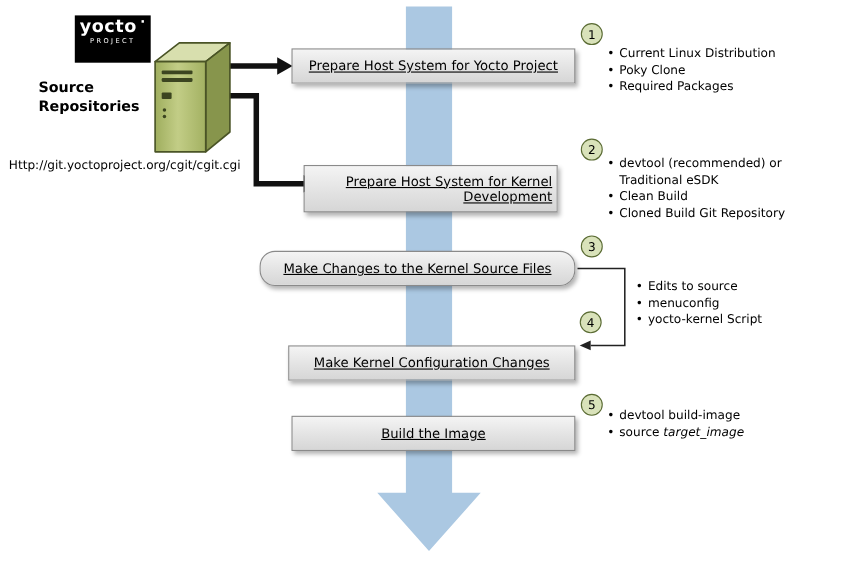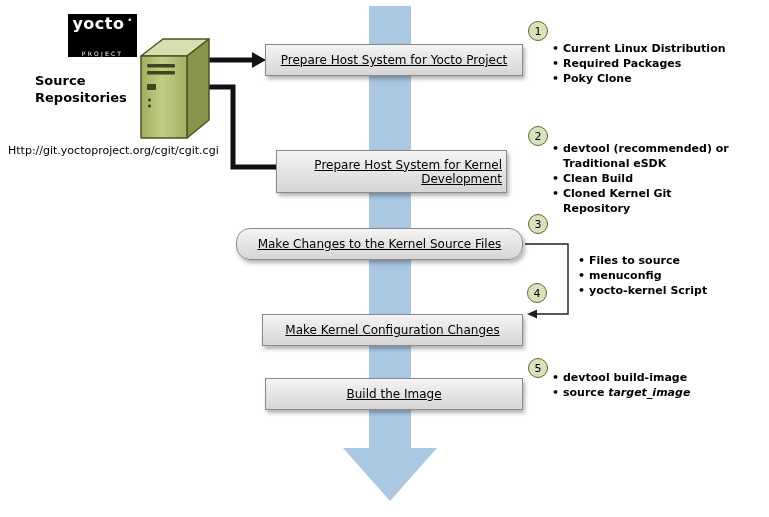--- a/index.html
+++ b/index.html
@@ -2,21 +2,21 @@
 <html><head>
 <meta charset="utf-8">
 <style>
   * { margin:0; padding:0; box-sizing:border-box; }
   html,body { background:#fff; }
   body { font-family:"DejaVu Sans", sans-serif; color:#000; }
   .canvas { position:relative; width:769px; height:517px; background:#ffffff; overflow:hidden; }
   .layer { position:absolute; left:0; top:0; }
 
   .logo { position:absolute; left:68px; top:14px; width:69px; height:43px; background:#000;
-          color:#fff; display:flex; flex-direction:column; align-items:center; justify-content:space-between; }
+          color:#fff; display:flex; flex-direction:column; align-items:center; justify-content:flex-start; }
   .logo-brand { font-size:16px; font-weight:bold; line-height:1; letter-spacing:0.5px; }
   .logo-dot { font-size:12px; vertical-align:5px; margin-left:3px; }
   .logo-sub { font-size:6px; letter-spacing:2.2px; margin-top:2px; }
 
   .server { position:absolute; left:133px; top:34px; }
 
   .src-label { position:absolute; left:35px; top:72px; font-size:13px; font-weight:bold; line-height:17px; }
   .url { position:absolute; left:8px; top:144px; font-size:11px; }
 
   .box { position:absolute; display:flex; align-items:center; justify-content:center; text-align:right;
@@ -31,21 +31,21 @@
 
   .circle { position:absolute; width:20px; height:20px; border-radius:50%;
             background:#d9e2ba; border:1.5px solid #5a6b33;
             display:flex; align-items:center; justify-content:center; font-size:11px; }
   .c1 { left:528px; top:21px; }
   .c2 { left:528px; top:126px; }
   .c3 { left:528px; top:214px; }
   .c4 { left:527px; top:283px; }
   .c5 { left:528px; top:358px; }
 
-  .bullets { position:absolute; list-style:none; font-size:11px; line-height:15px;font-weight:bold; }
+  .bullets { position:absolute; list-style:none; font-size:11px; line-height:15px; }
   .bullets li { position:relative; padding-left:11px; }
   .bullets li::before { content:"•"; position:absolute; left:0; top:0; }
   .bl1 { left:552px; top:41px;  width:210px; }
   .bl2 { left:552px; top:141px; width:190px; }
   .bl34 { left:578px; top:253px; width:180px; }
   .bl5 { left:552px; top:370px; width:200px; }
 </style>
 </head>
 <body>
 
@@ -117,32 +117,32 @@
     </div>
 
   <div class="circle c1">1</div>
   <div class="circle c2">2</div>
   <div class="circle c3">3</div>
   <div class="circle c4">4</div>
   <div class="circle c5">5</div>
 
   <ul class="bullets bl1">
     <li>Current Linux Distribution</li>
+    <li>Poky Clone</li>
     <li>Required Packages</li>
-    <li>Poky Clone</li>
   </ul>
 
   <ul class="bullets bl2">
     <li>devtool (recommended) or Traditional eSDK</li>
     <li>Clean Build</li>
-    <li>Cloned Kernel Git Repository</li>
+    <li>Cloned Build Git Repository</li>
   </ul>
 
   <ul class="bullets bl34">
-    <li>Files to source</li>
+    <li>Edits to source</li>
     <li>menuconfig</li>
     <li>yocto-kernel Script</li>
   </ul>
 
   <ul class="bullets bl5">
     <li>devtool build-image</li>
     <li><span>source </span><i>target_image</i></li>
   </ul>
 
 </div>

